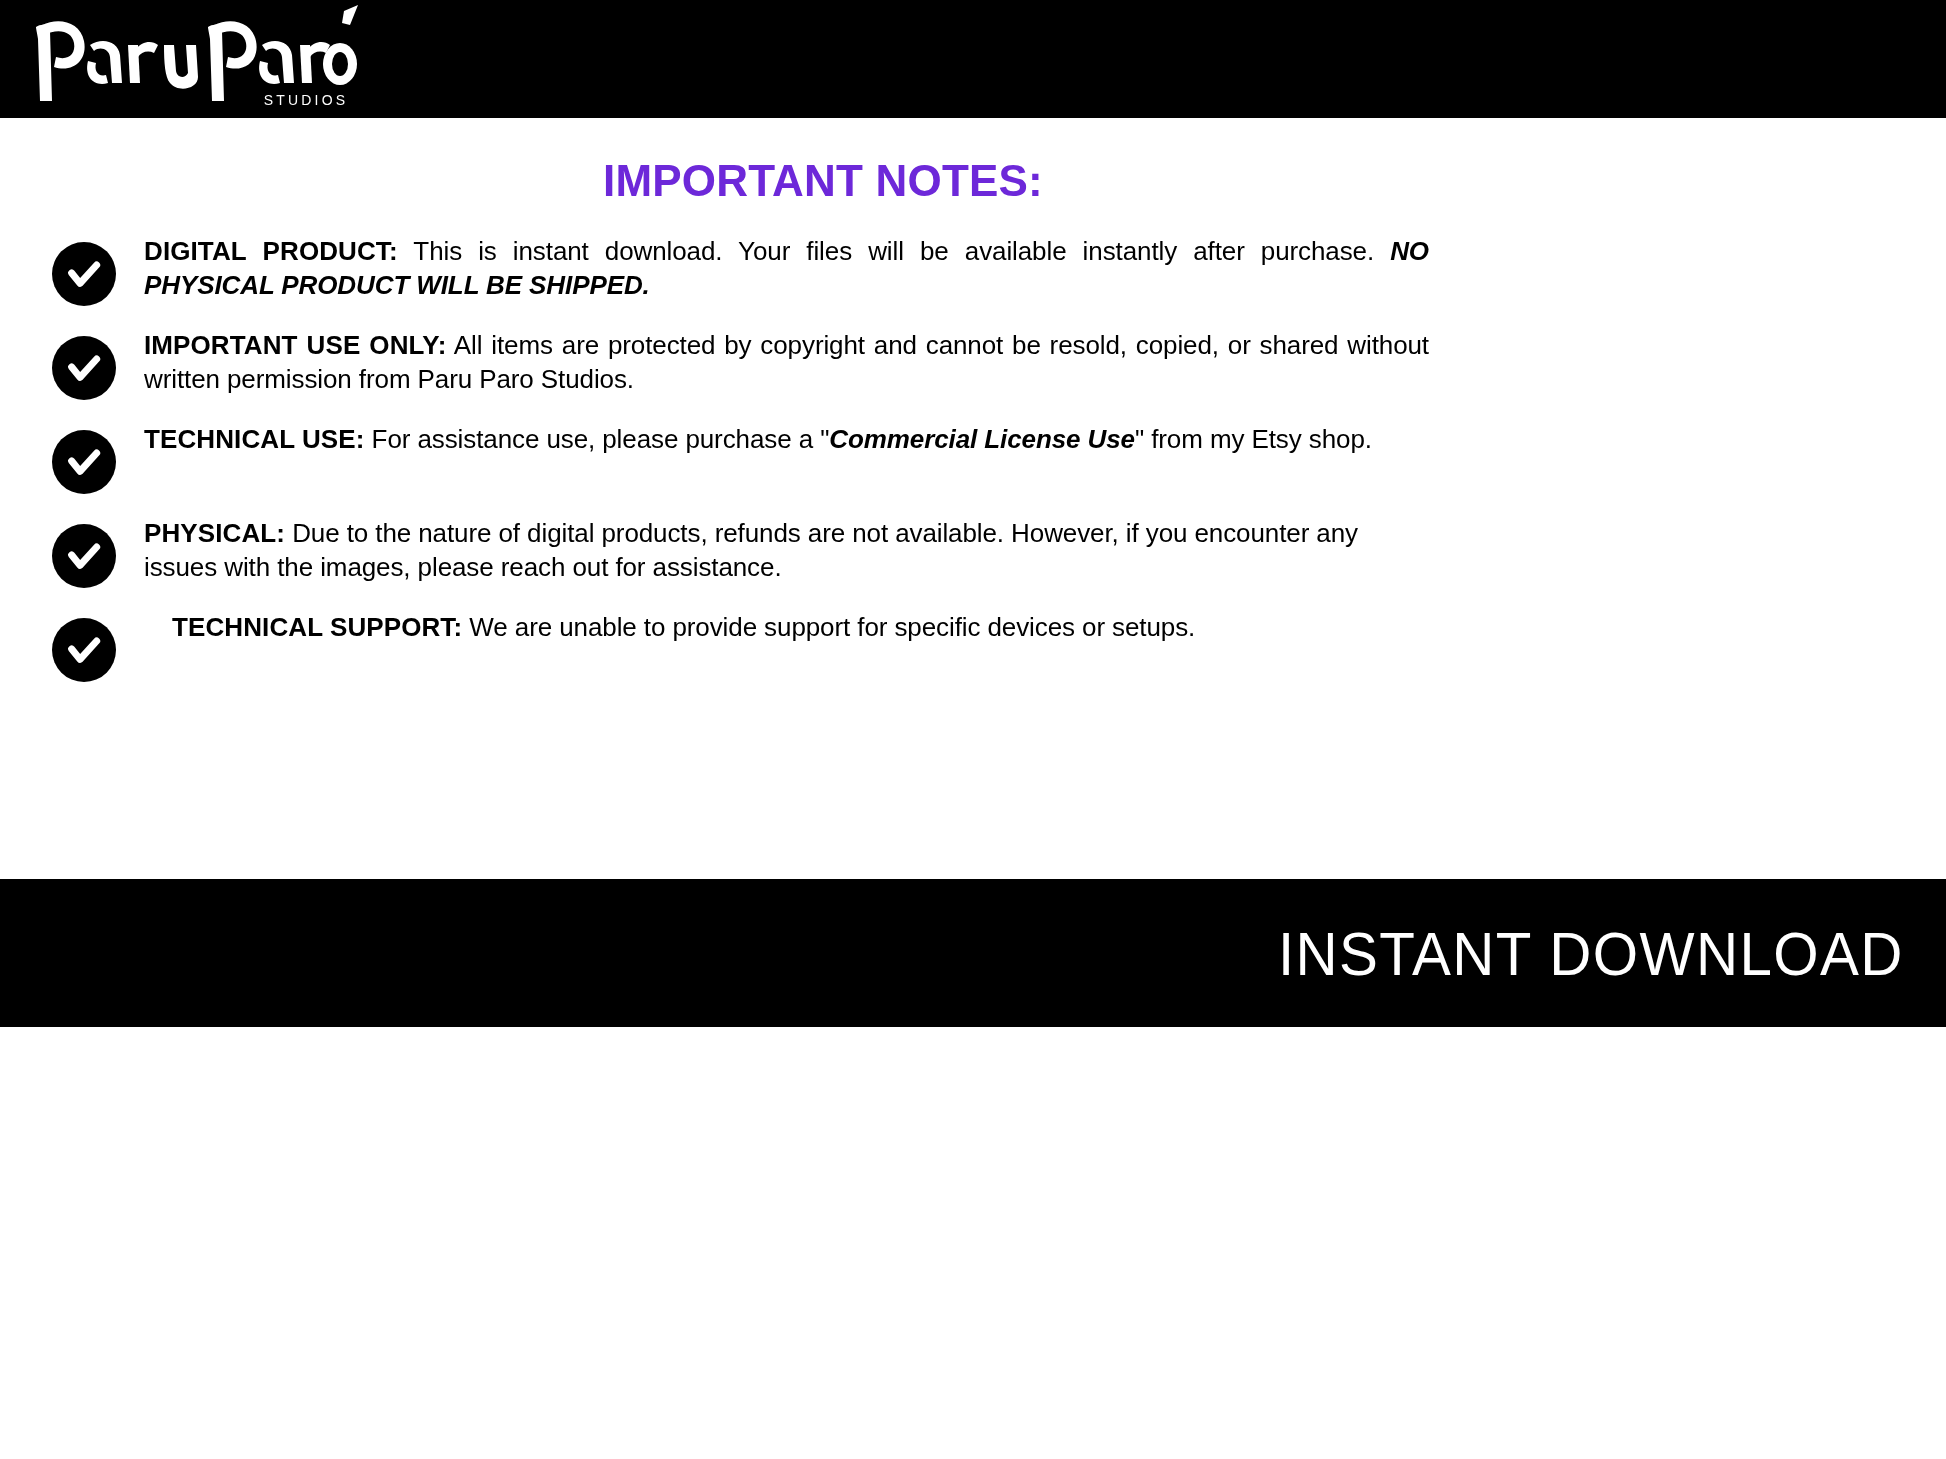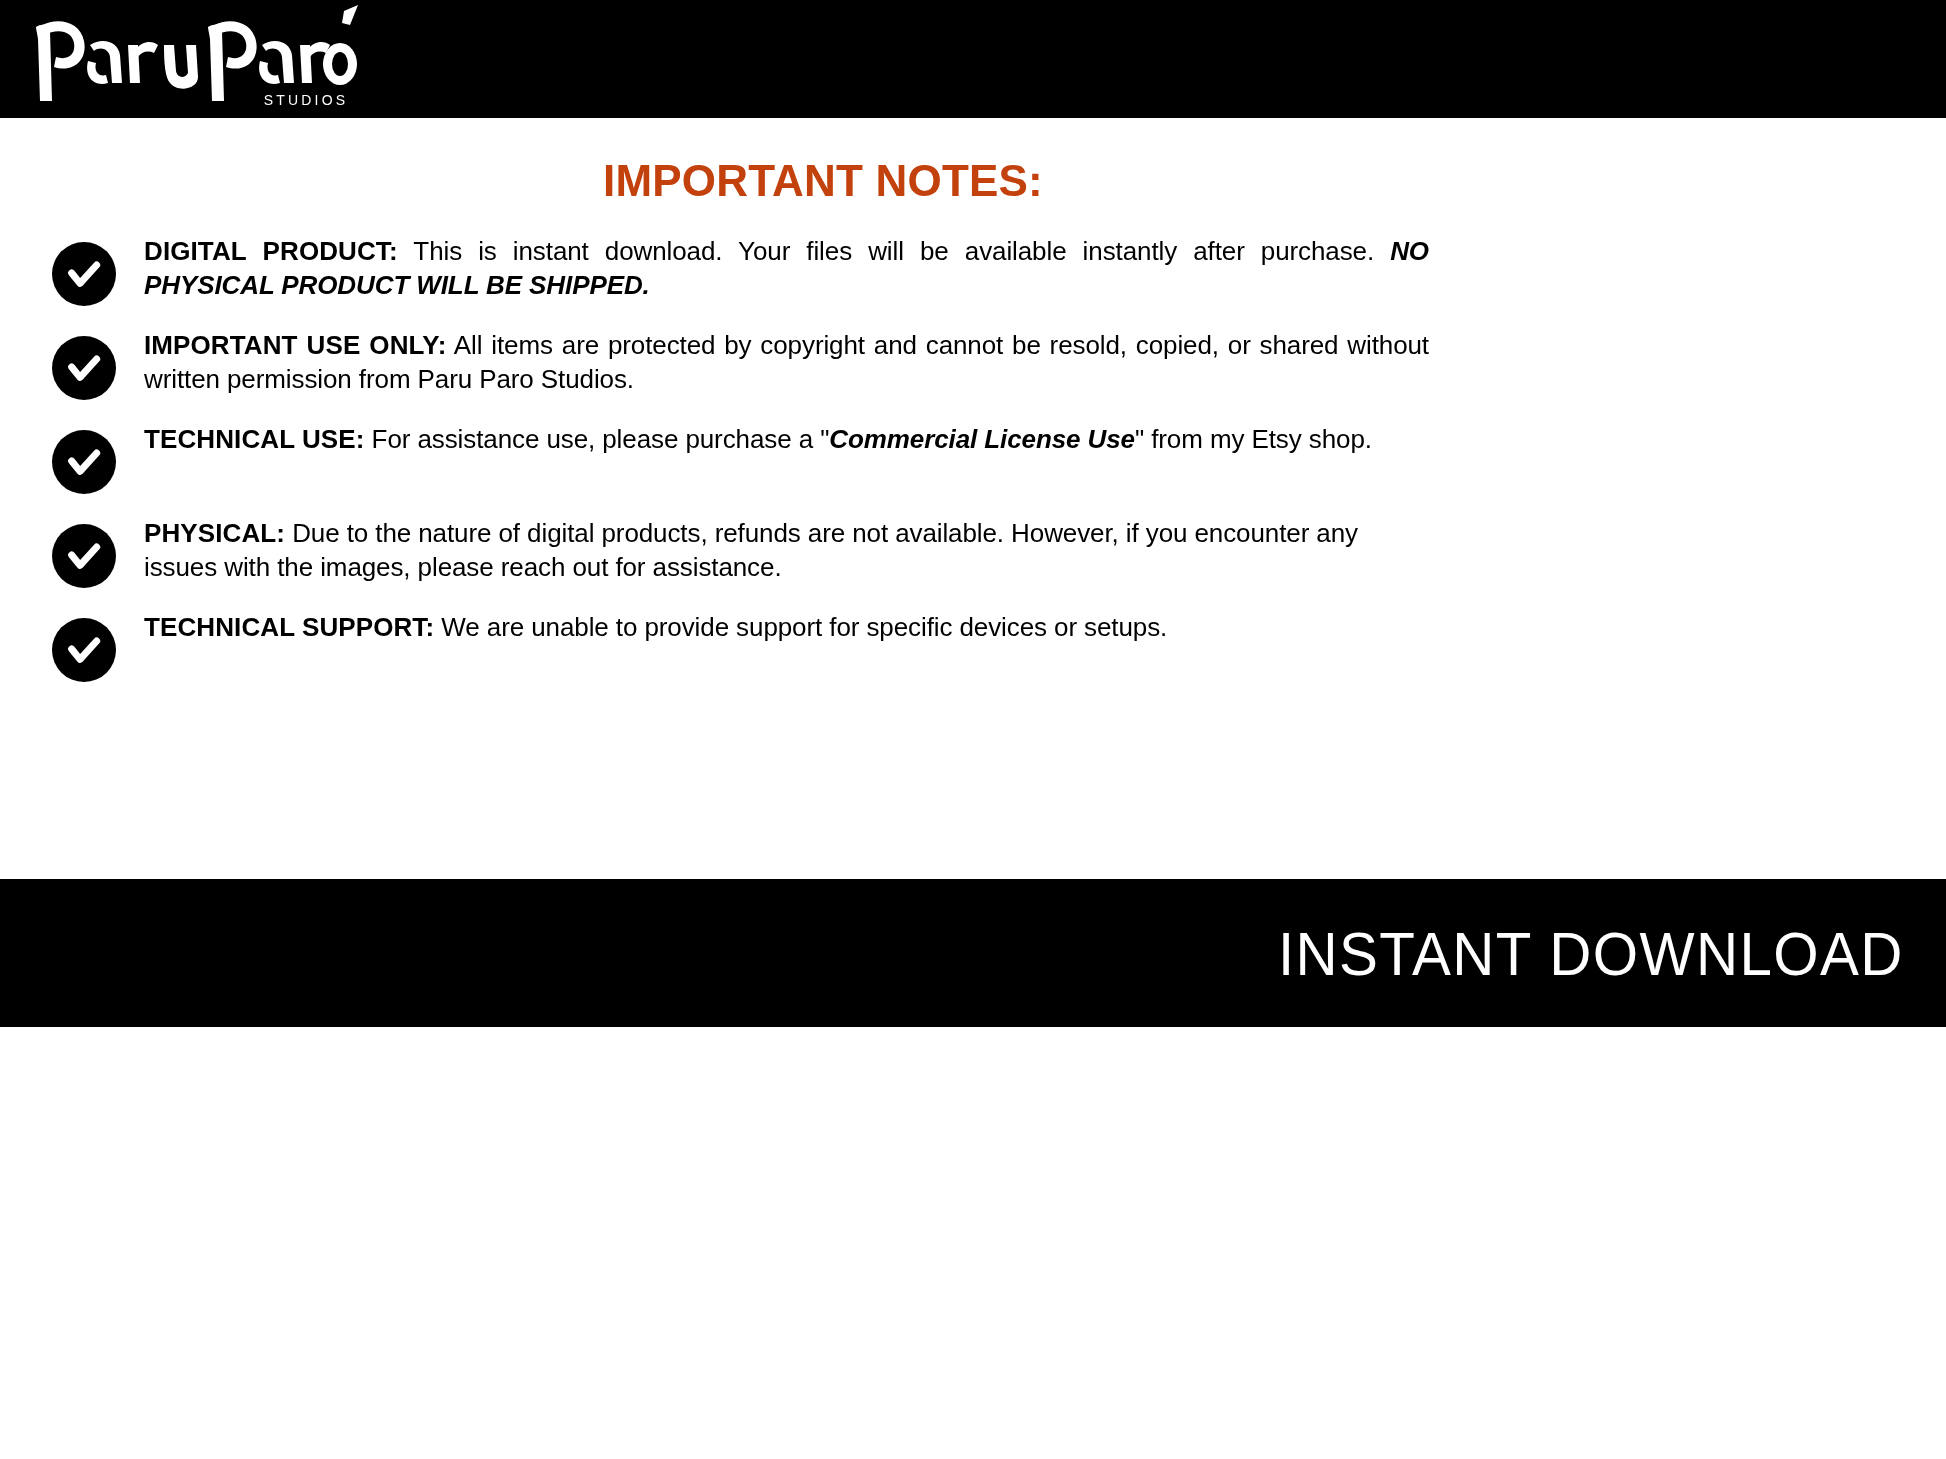--- a/index.html
+++ b/index.html
@@ -34,36 +34,36 @@
     flex:1 1 auto;
     background:#ffffff;
     padding:0 150px 0 0;
     position:relative;
   }
   .page-title {
     text-align:center;
     font-size:44px;
     font-weight:800;
     letter-spacing:0.2px;
-    color:#c2410c;
+    color:#6d28d9;
     padding-top:38px;
     padding-right:150px;
     font-family:"Liberation Sans", sans-serif;
   }
 
   .notes-list {
     margin-top:28px;
     padding-left:52px;
   }
   .note-item {
     display:flex;
     align-items:flex-start;
     margin-bottom:22px;
   }
-  .note-item:last-child { margin-bottom:0; }
+  .note-item:last-child { margin-bottom:0;gap:28px; }
 
   .check-badge {
     flex:0 0 auto;
     width:64px; height:64px;
     border-radius:50%;
     background:#000000;
     display:flex;
     align-items:center;
     justify-content:center;
     margin-top:8px;

